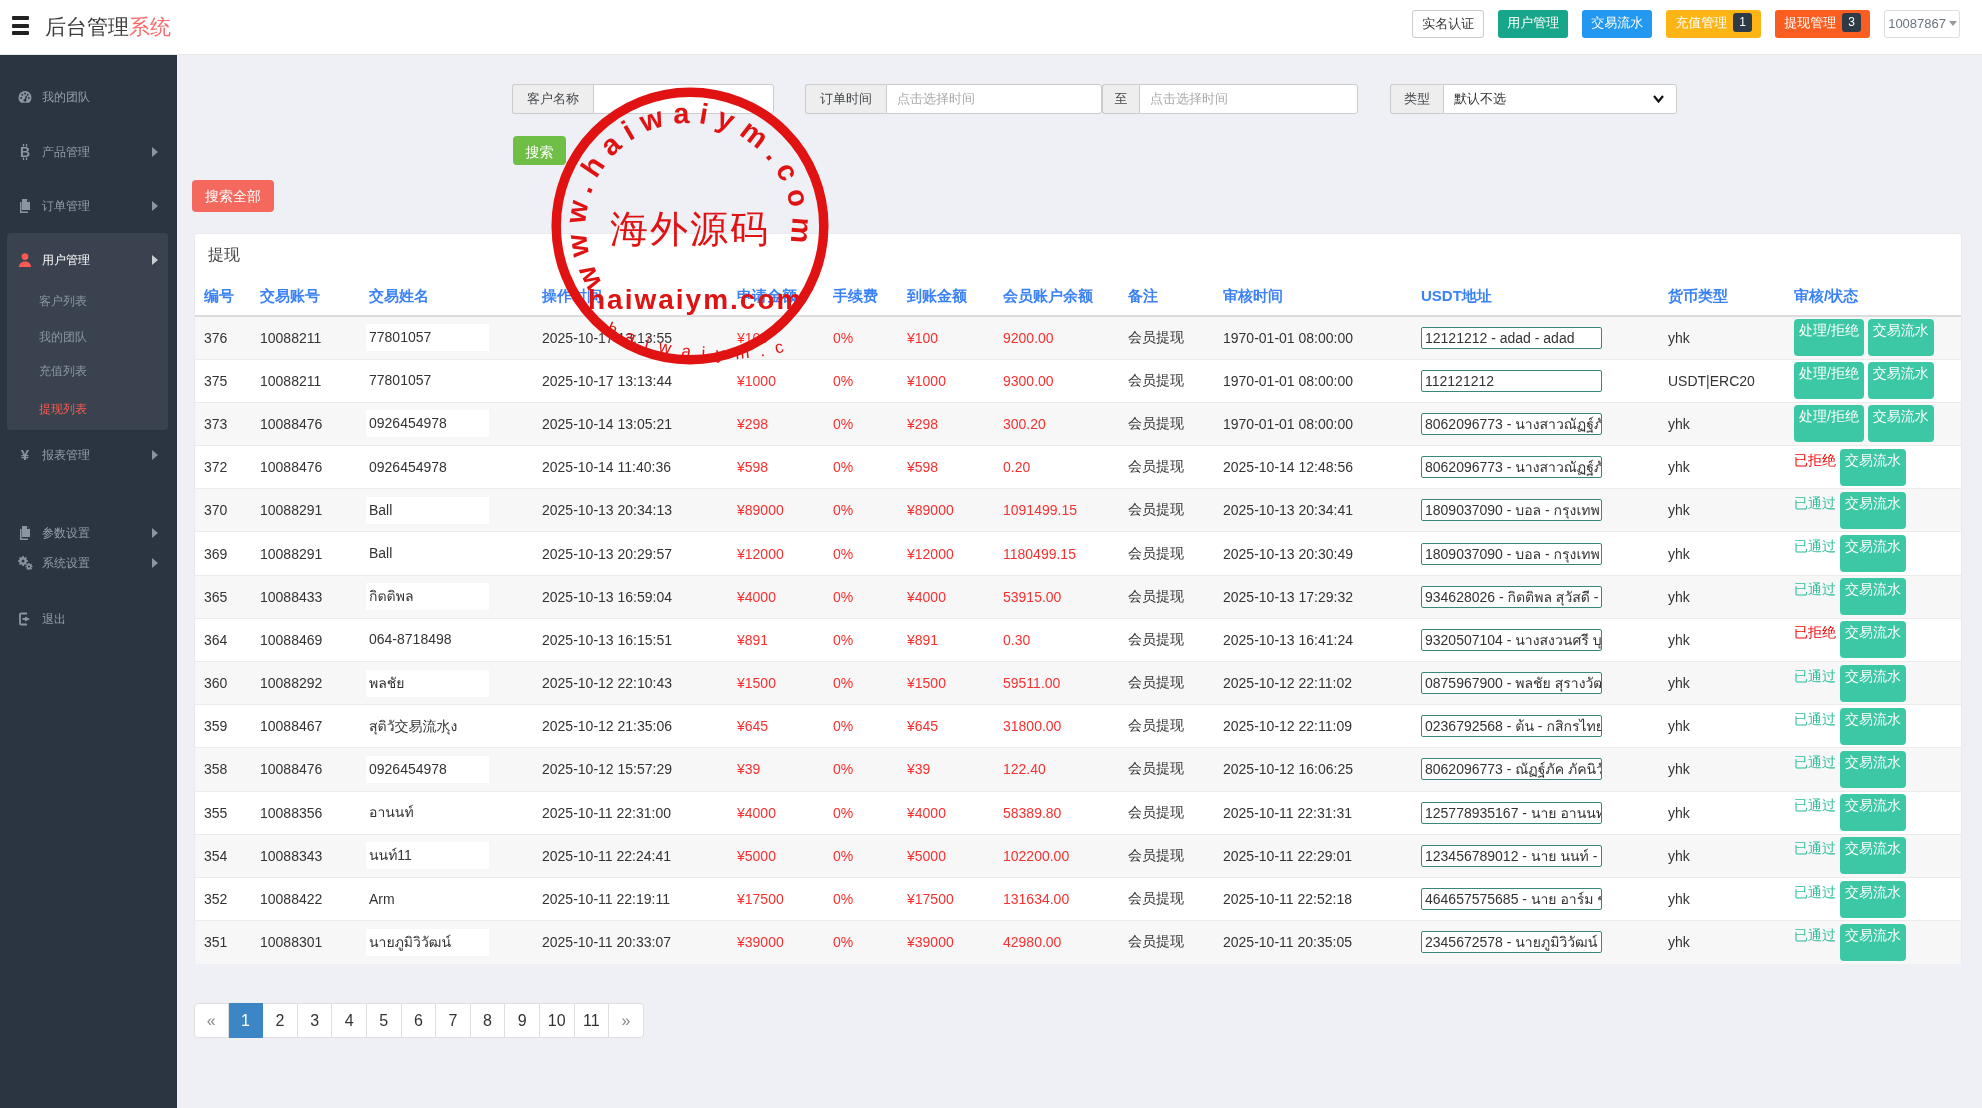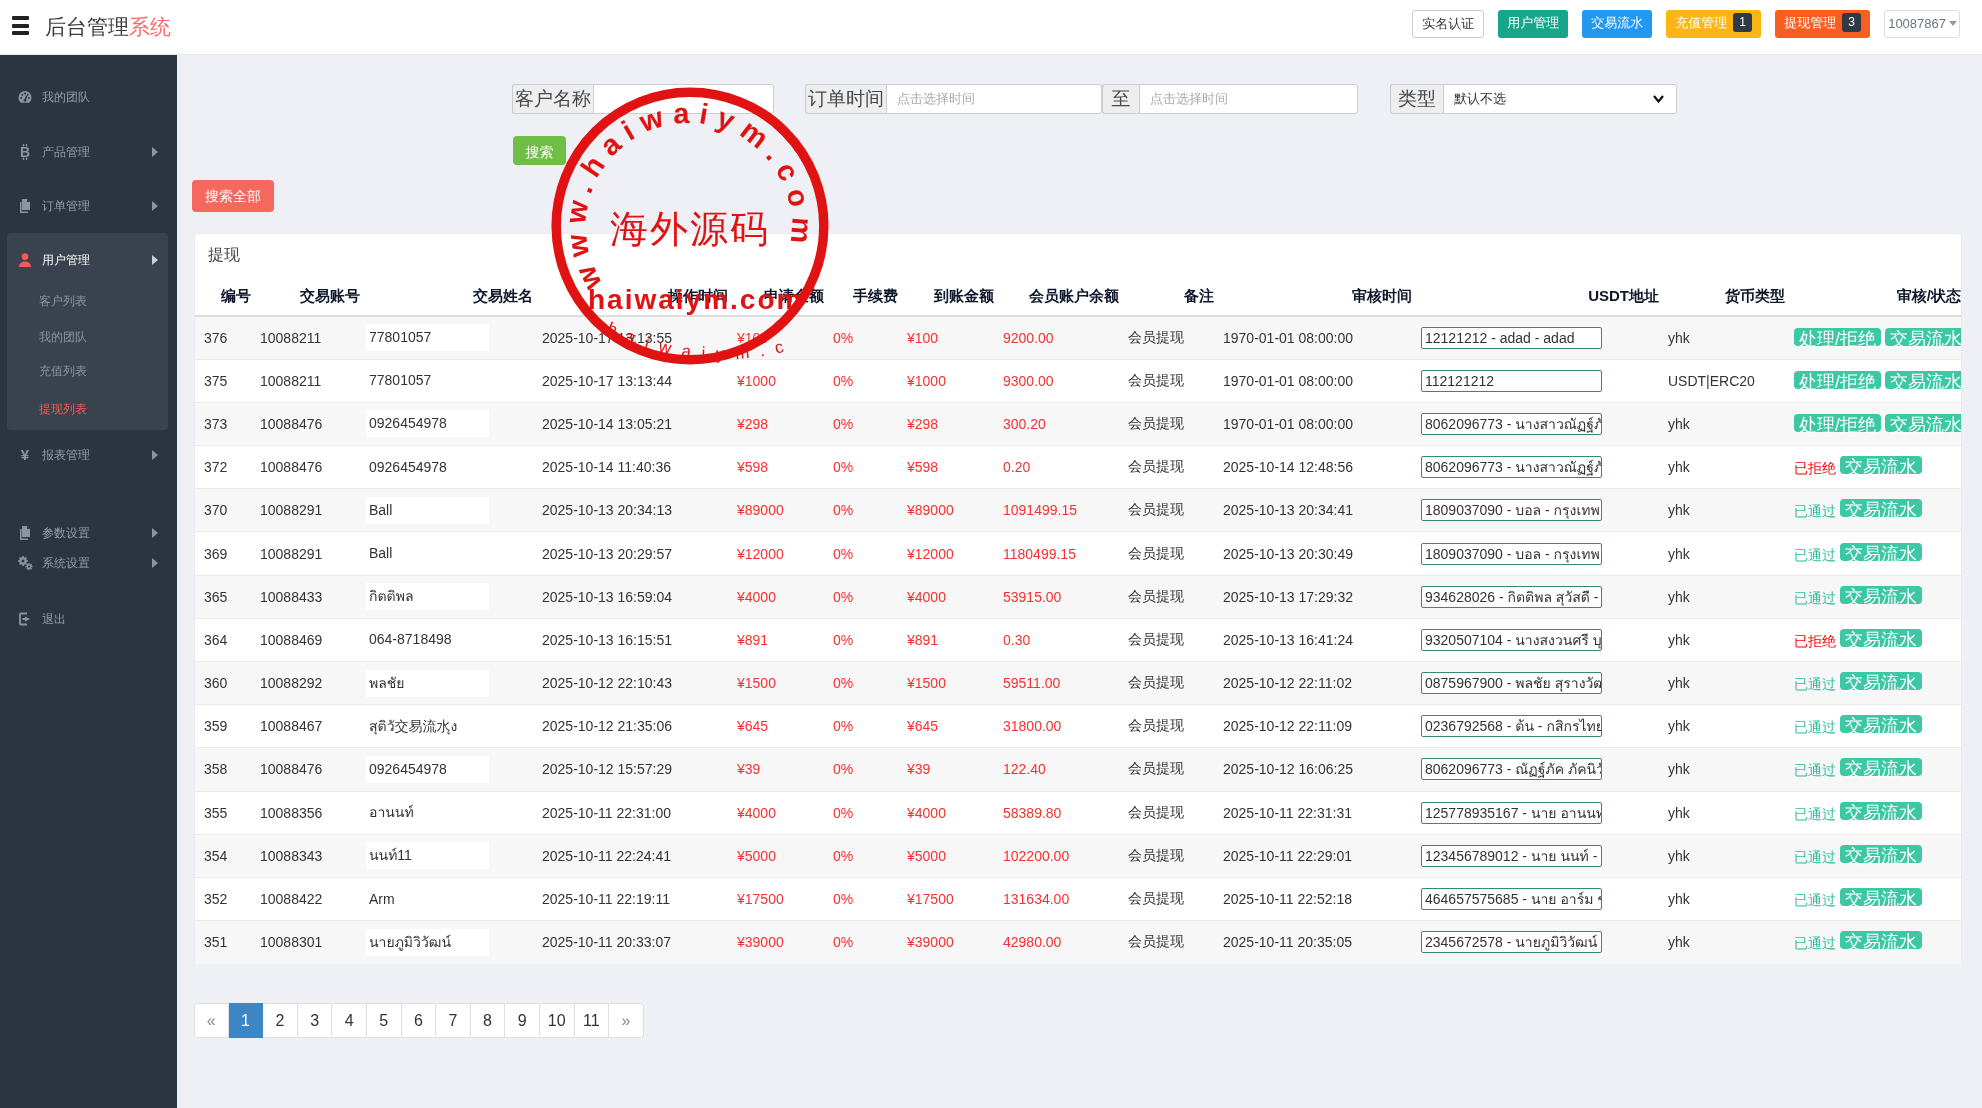--- a/index.html
+++ b/index.html
@@ -22,34 +22,34 @@
 .tb-user { background:#fff; border:1px solid #ddd; color:#6a7480; font-size:13px; padding:0 2px 0 3px; }
 .tb-user .caret { display:inline-block; width:0; height:0; border-left:4px solid transparent; border-right:4px solid transparent; border-top:5px solid #999; margin-left:3px; vertical-align:2px; }
 .sidebar { position:absolute; left:0; top:55px; width:177px; height:1053px; background:#2b3441; z-index:4; }
 .sitem { position:absolute; left:0; width:177px; height:28px; line-height:28px; color:#949ea9; font-size:12px; }
 .sitem .ic { position:absolute; left:17px; top:6px; width:16px; height:16px; color:#8b95a0; font-size:15px; line-height:16px; text-align:center; }
 .sitem .tx { position:absolute; left:42px; top:0; }
 .sitem .arr { position:absolute; right:19px; top:9px; width:0; height:0; border-top:5px solid transparent; border-bottom:5px solid transparent; border-left:6px solid #8b95a0; }
 .subpanel { position:absolute; left:7px; top:178px; width:161px; height:197px; background:#39424e; border-radius:4px; }
 .sub { position:absolute; left:39px; width:120px; height:20px; line-height:20px; color:#8b95a0; font-size:12px; }
 .grp { position:absolute; height:30px; }
-.addon { float:left; height:30px; line-height:28px; background:#eee; border:1px solid #ccc; border-right:0; border-radius:3px 0 0 3px; color:#45494d; font-size:19px; text-align:center; }
+.addon { float:left; height:30px; line-height:28px; background:#eee; border:1px solid #ccc; border-right:0; border-radius:3px 0 0 3px; color:#45494d; font-size:13px; text-align:center; }
 .fin { float:left; height:30px; background:#fff; border:1px solid #ccc; border-radius:0 3px 3px 0; font-size:13px; line-height:28px; color:#a9a9a9; padding-left:10px; }
 .btn-search { position:absolute; left:513px; top:136px; width:53px; height:29px; background:#6fbe45; color:#fff; font-size:14px; text-align:center; line-height:33px; border-radius:4px; }
 .btn-all { position:absolute; left:192px; top:180px; width:82px; height:32px; background:#f4685e; color:#fff; font-size:14px; text-align:center; line-height:32px; border-radius:4px; }
 .panel { position:absolute; left:194px; top:233px; width:1768px; height:731px; background:#fff; border:1px solid #e8eaee; border-radius:3px; }
 .ptitle { position:absolute; left:13px; top:11px; font-size:16px; color:#444; }
 table.grid { position:absolute; left:0; top:44px; width:1766px; border-collapse:collapse; table-layout:fixed; }
-table.grid th { height:38px; font-size:15px; color:#0f172a; text-align:right; padding:0 0 0 9px; border-bottom:2px solid #dcdcdc; font-weight:bold; }
+table.grid th { height:38px; font-size:15px; color:#3b82f6; text-align:left; padding:0 0 0 9px; border-bottom:2px solid #dcdcdc; font-weight:bold; }
 table.grid td { height:43.2px; font-size:14px; color:#333; padding:0 0 0 9px; border-top:1px solid #ebebeb; overflow:hidden; white-space:nowrap; }
 table.grid tr.odd td { background:#f7f7f8; }
 table.grid td.red, .red { color:#f83030 !important; }
 .namebox { display:inline-block; background:#fff; min-width:123px; height:27px; line-height:27px; padding-left:3px; margin-left:-3px; }
 .usdt { display:inline-block; width:181px; height:22px; line-height:20px; border:1px solid #3a867c; border-radius:2px; background:#fff; color:#333; padding-left:3px; overflow:hidden; white-space:nowrap; font-size:14px; vertical-align:middle; }
-.stbtn { display:inline-block; height:18px; line-height:23px; padding:0 5px; background:#3cc8a4; color:#fff; font-size:18px; border-radius:4px; }
+.stbtn { display:inline-block; height:37px; line-height:23px; padding:0 5px; background:#3cc8a4; color:#fff; font-size:14px; border-radius:4px; }
 .sttext-ok { color:#2fbe9a; font-size:14px; margin-right:4px; }
 .sttext-no { color:#f30000; font-size:14px; margin-right:4px; }
 .pager { position:absolute; left:194px; top:1003px; height:35px; }
 .pager a { float:left; min-width:34.6px; height:35px; line-height:33px; background:#fff; border:1px solid #dfdfdf; border-left:0; color:#333; font-size:16px; text-align:center; padding:0 6px; }
 .pager a.first { border-left:1px solid #dfdfdf; border-radius:4px 0 0 4px; width:31px; color:#8a8a8a; }
 .pager a.last { border-radius:0 4px 4px 0; width:31px; color:#8a8a8a; }
 .pager a.act { background:#3d86c6; border-color:#3d86c6; color:#fff; }
 .stamp { position:absolute; left:0; top:0; z-index:9; pointer-events:none; }
 </style>
 </head>

